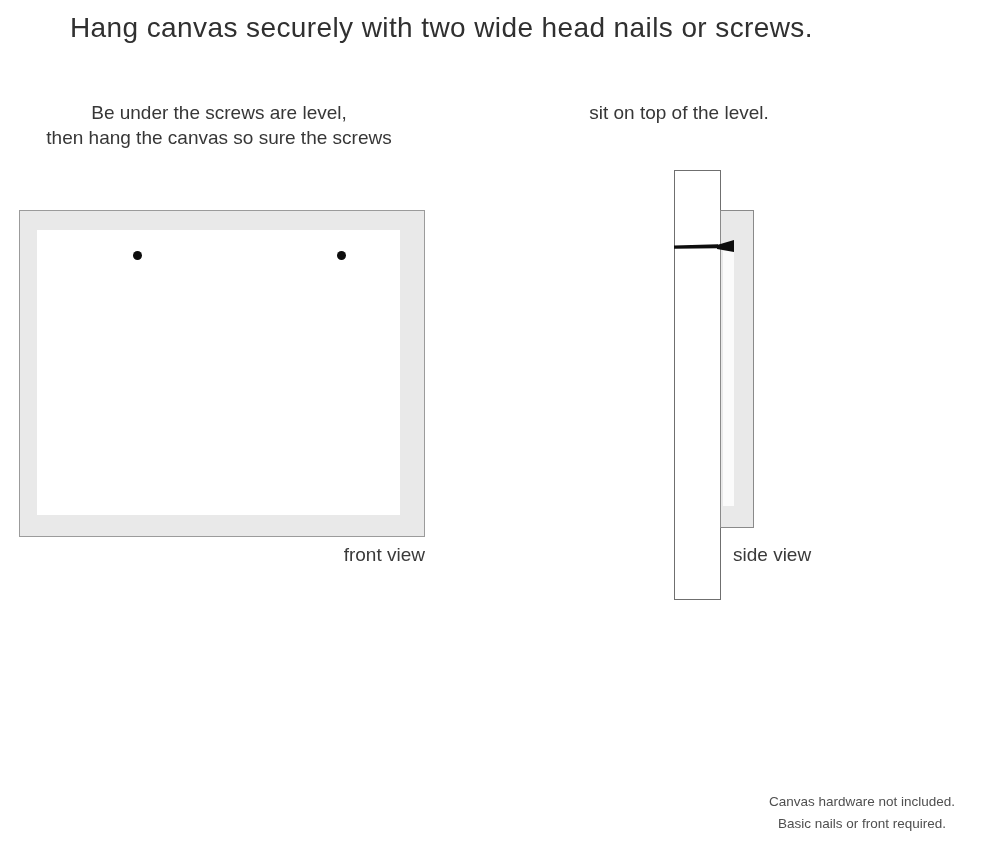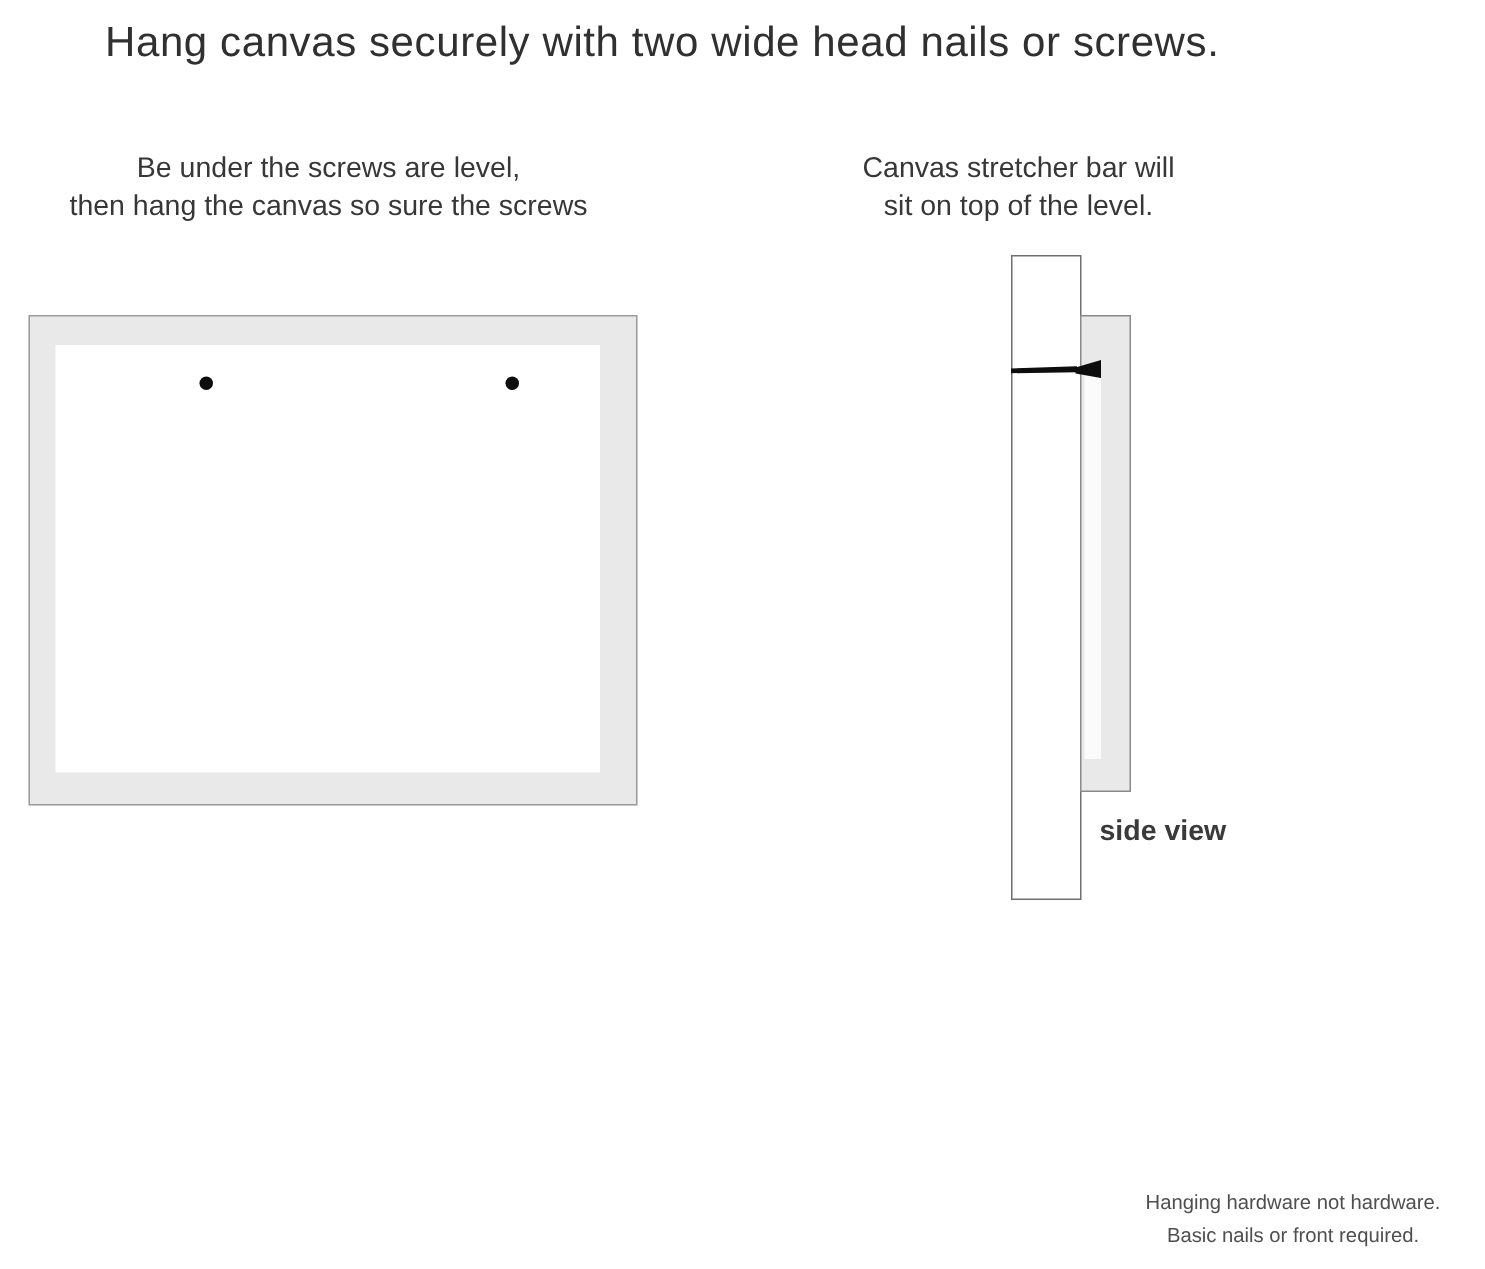--- a/index.html
+++ b/index.html
@@ -80,21 +80,20 @@
   }
   .label-front {
     left: 225px;
     top: 544px;
     width: 200px;
     text-align: right;
   }
   .label-side {
     left: 733px;
     top: 544px;
-    font-weight: bold;
   }
 
   
   .wall-bar {
     position: absolute;
     left: 674px;
     top: 170px;
     width: 47px;
     height: 430px;
     background: #ffffff;
@@ -148,39 +147,39 @@
 <div class="page">
 
   <h1 class="title">Hang canvas securely with two wide head nails or screws.</h1>
 
   <p class="caption caption-front">
     <span class="line">Be under the screws are level,</span>
     <span class="line">then hang the canvas so sure the screws</span>
   </p>
 
   <p class="caption caption-side">
-    <span class="line">Canvas stretcher bar will</span>
     <span class="line">sit on top of the level.</span>
   </p>
 
   <div class="frame">
     <div class="canvas-surface">
       <span class="screw screw-left"></span>
       <span class="screw screw-right"></span>
     </div>
   </div>
+  <p class="figure-label label-front">front view</p>
 
   <div class="wall-bar"></div>
   <div class="stretcher-bar">
     <div class="stretcher-inner"></div>
   </div>
   <svg class="nail" viewBox="0 0 66 20" xmlns="http://www.w3.org/2000/svg" aria-hidden="true">
     <polygon points="2,9.6 46,8.2 46,12.2 2,12.8" fill="#0d0d0d"></polygon>
     <polygon points="45,9 62,4 62,16 45,13" fill="#0d0d0d"></polygon>
   </svg>
   <p class="figure-label label-side">side view</p>
 
   <p class="footnote">
-    <span class="line">Hanging hardware not hardware.</span>
+    <span class="line">Canvas hardware not included.</span>
     <span class="line">Basic nails or front required.</span>
   </p>
 
 </div>
 
 </body></html>

